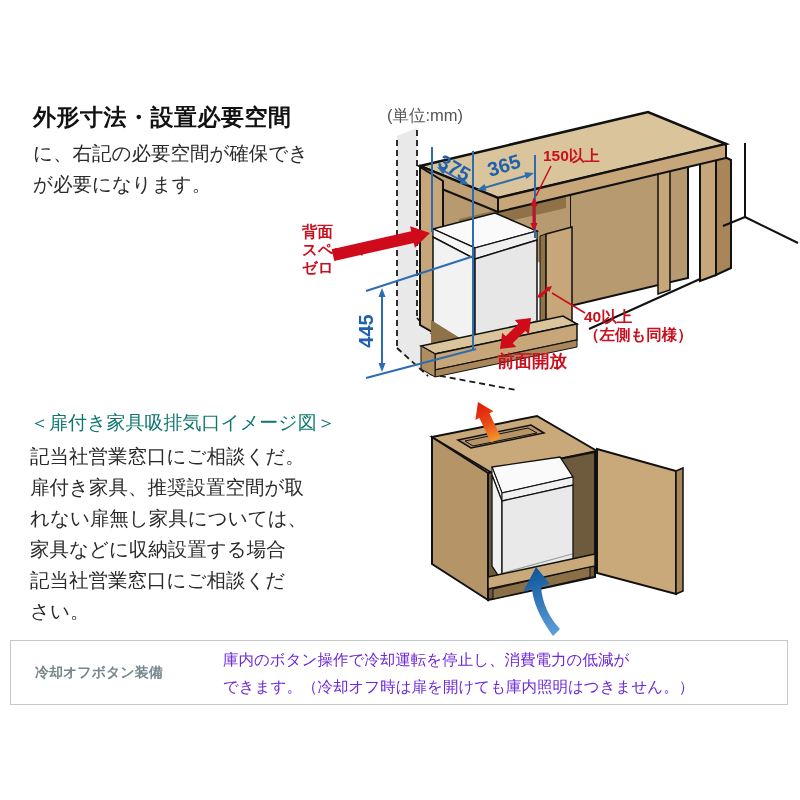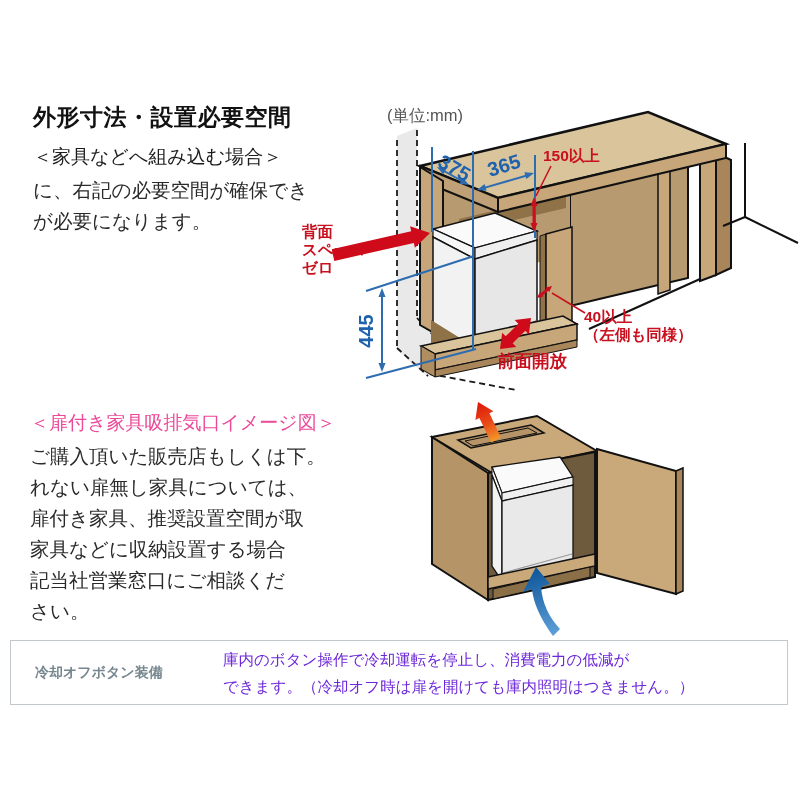--- a/index.html
+++ b/index.html
@@ -7,21 +7,21 @@
   body { font-family:"Liberation Sans","DejaVu Sans",sans-serif; }
   .page { position:relative; width:800px; height:800px; background:#fff; overflow:hidden;text-decoration:underline; }
 
   .sec1 { position:absolute; left:33px; top:102px; width:310px; }
   .sec1 h1 { font-size:23px; font-weight:700; color:#111; letter-spacing:.5px; }
   .sec1 .sub { margin-top:11px; font-size:19px; color:#1c1c1c; }
   .sec1 .body { margin-top:5px; }
   .bline { font-size:19.5px; color:#2a2a2a; line-height:31px; white-space:nowrap; }
 
   .sec2 { position:absolute; left:30px; top:410px; width:330px; }
-  .sec2 .head { font-size:19px; color:#ec4899; }
+  .sec2 .head { font-size:19px; color:#0f766e; }
   .sec2 .body { margin-top:5px; }
 
   .d1 { position:absolute; left:295px; top:78px; }
   .d2 { position:absolute; left:398px; top:386px; }
 
   .fbox { position:absolute; left:10px; top:640px; width:778px; height:65px;
           border:1px solid #c2c8cc; background:#fff; display:flex; align-items:center; }
   .fbox .lbl { flex:none; width:212px; padding-left:24px; font-size:14px; font-weight:700; color:#76878f; white-space:nowrap; }
   .fbox .txt { font-size:15.5px; line-height:27px; color:#6d28d9; white-space:nowrap; }
 
@@ -31,33 +31,32 @@
   .redbig { font-size:17.5px; font-weight:700; fill:#c9101f; }
   .unit   { font-size:16.5px; fill:#555; }
 </style>
 </head>
 <body>
 
 <div class="page">
 
   <div class="sec1">
     <h1>外形寸法・設置必要空間</h1>
-    <div class="sub">＜家具などへ組み込む場合＞</div>
     <div class="body">
       <div class="bline">に、右記の必要空間が確保でき</div>
       <div class="bline">が必要になります。</div>
     </div>
   </div>
 
   <div class="sec2">
     <div class="head">＜扉付き家具吸排気口イメージ図＞</div>
     <div class="body">
-      <div class="bline">ご購入頂いた販売店もしくは下。</div>
+      <div class="bline">記当社営業窓口にご相談くだ。</div>
+      <div class="bline">扉付き家具、推奨設置空間が取</div>
       <div class="bline">れない扉無し家具については、</div>
-      <div class="bline">扉付き家具、推奨設置空間が取</div>
       <div class="bline">家具などに収納設置する場合</div>
       <div class="bline">記当社営業窓口にご相談くだ</div>
       <div class="bline">さい。</div>
     </div>
   </div>
 
   <svg class="d1" width="505" height="322" viewBox="295 78 505 322">
 
     <g>
       <polygon points="397,136 417,128 417,315 463,363 428,377 397,350" fill="#e9e9e9"></polygon>

